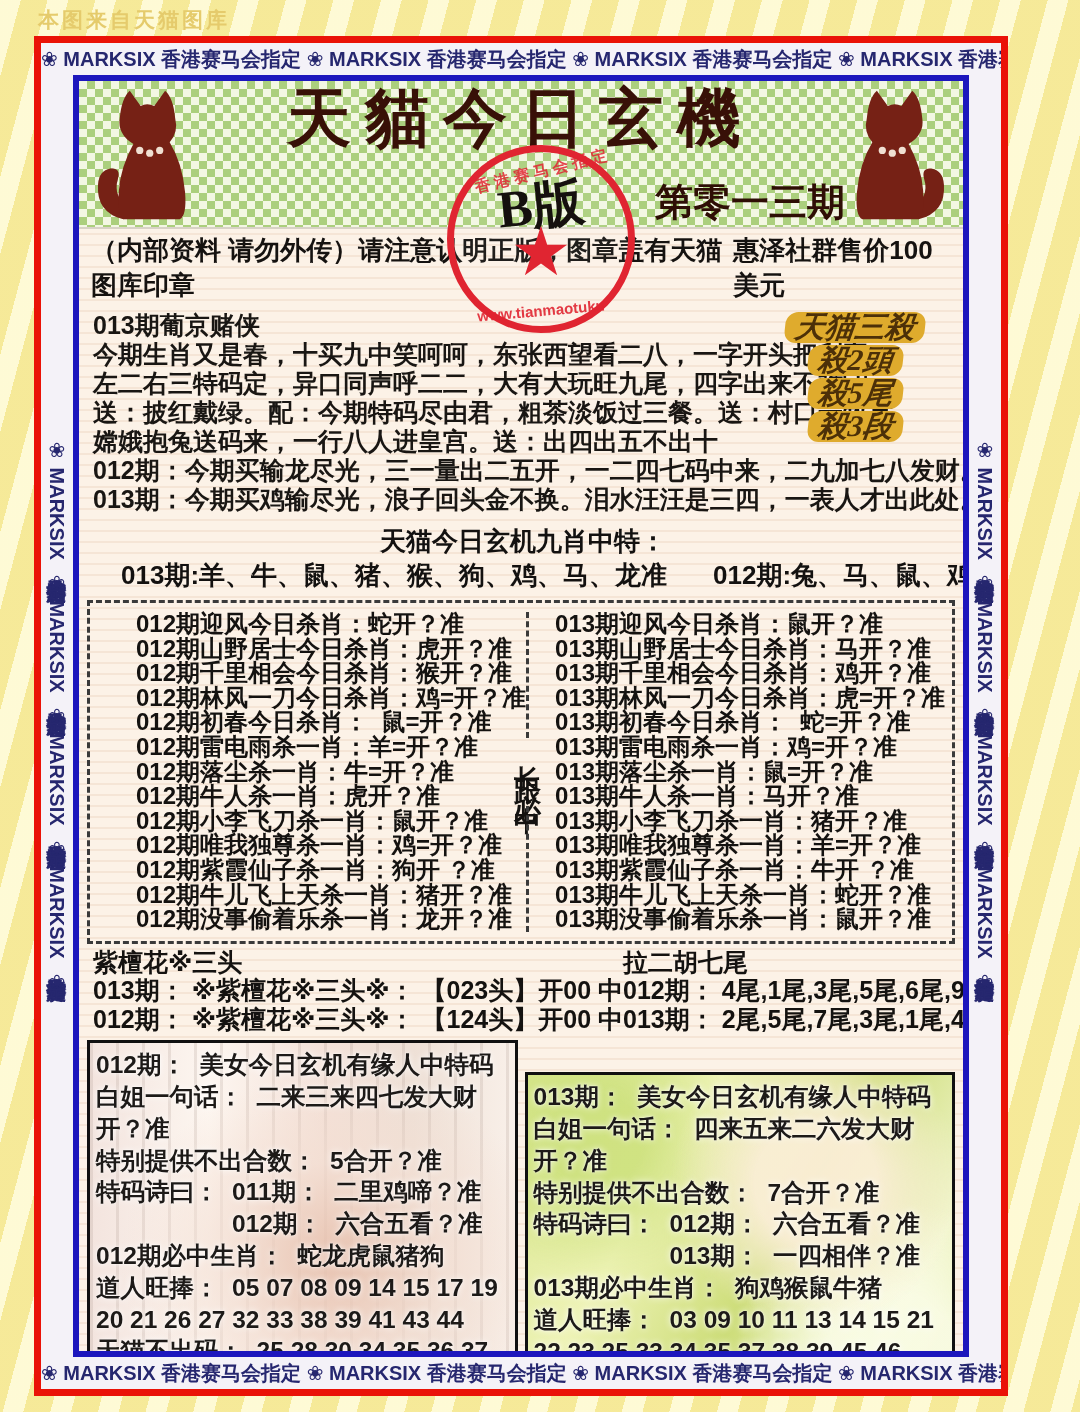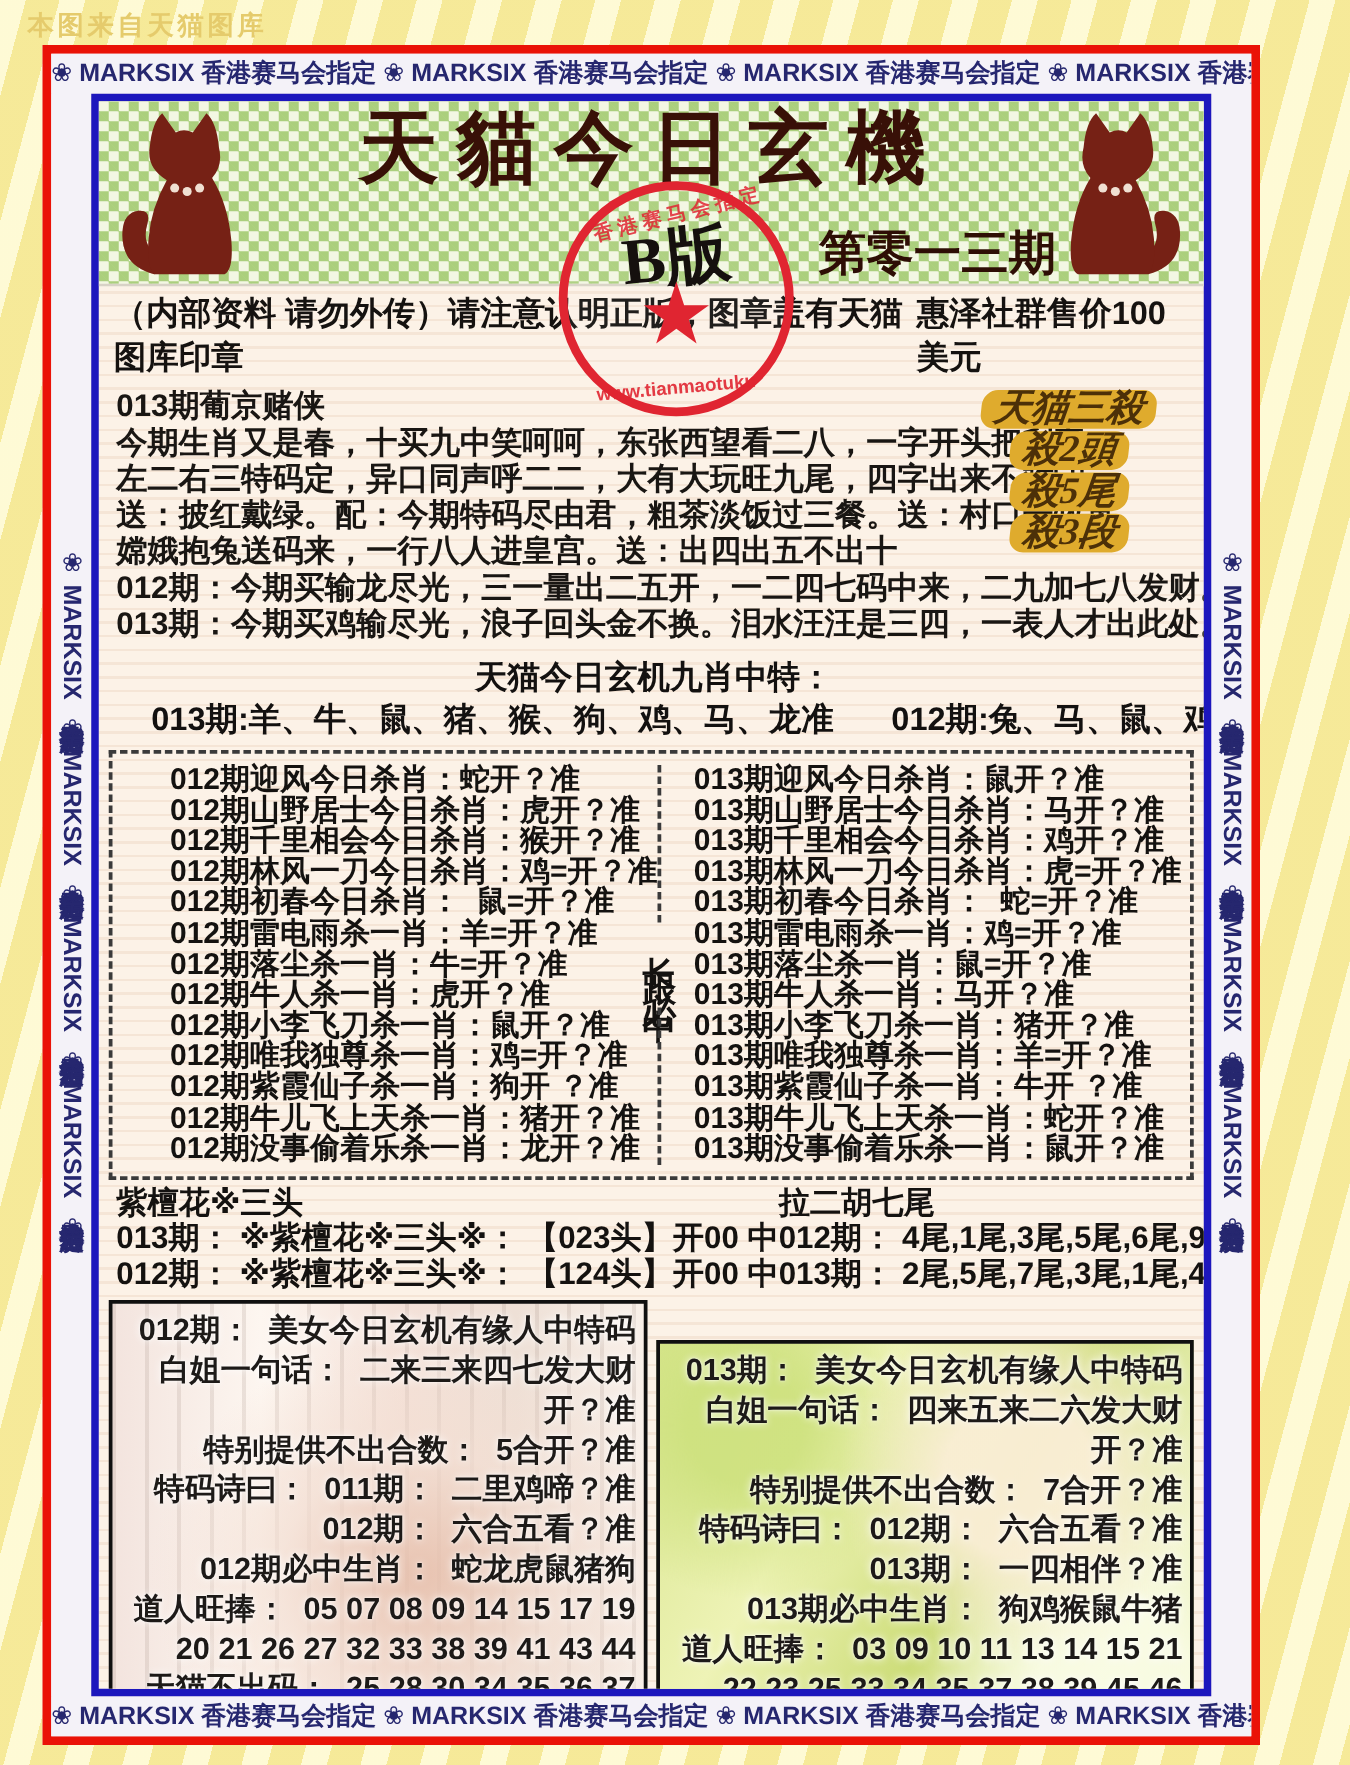--- a/index.html
+++ b/index.html
@@ -2,21 +2,21 @@
 <html><head>
 <meta charset="utf-8">
 <style>
   html,body{margin:0;padding:0;}
   body{
     width:1080px;height:1412px;position:relative;overflow:hidden;
     background-color:#f8efa3;
     background-image:repeating-linear-gradient(105deg, rgba(255,252,222,.85) 0 20px, rgba(243,227,140,.45) 20px 46px);
     font-family:"Liberation Sans","DejaVu Sans",sans-serif;
   }
-  .watermark{position:absolute;left:22px;top:6px;font-size:21px;font-weight:bold;color:#e5cb6c;letter-spacing:3px;}
+  .watermark{position:absolute;left:38px;top:6px;font-size:21px;font-weight:bold;color:#e5cb6c;letter-spacing:3px;}
   .frame{position:absolute;left:34px;top:36px;width:974px;height:1360px;box-sizing:border-box;
     border:7px solid #ea1207;background:#f4f2f8;}
   .band{position:absolute;background:#f4f2f8;color:#26276f;font-weight:bold;font-size:20px;
     overflow:hidden;white-space:nowrap;}
   .band-h{left:0;right:0;height:32px;line-height:32px;text-align:center;}
   .band-top{top:0;}
   .band-bottom{bottom:0;}
   .band-v{top:32px;bottom:32px;width:32px;writing-mode:vertical-rl;text-orientation:mixed;
     text-align:center;line-height:32px;}
   .band-left{left:0;}
@@ -94,21 +94,21 @@
       linear-gradient(90deg,#f3e4de 0%,#fdf6f0 28%,#f4e1d8 55%,#eee0d6 76%,#f9f0e9 100%);}
   .photo-bg-right{
     background-color:#e4edaa;
     background-image:
       radial-gradient(circle at 68% 30%, rgba(250,238,214,.95) 0 16%, transparent 38%),
       radial-gradient(circle at 16% 18%, rgba(205,225,125,.9) 0 10%, transparent 30%),
       radial-gradient(circle at 86% 78%, rgba(250,252,230,.9) 0 14%, transparent 34%),
       linear-gradient(120deg,#d9e690 0%,#eef3b6 30%,#cddd79 55%,#f1f5cc 80%,#d6e68c 100%); margin-top: 32px;}
   .photo-lines{position:relative;padding:6px 6px;font-size:24.5px;font-weight:bold;color:#1d1a18;
     line-height:31.8px;white-space:pre-wrap;
-    text-shadow:0 0 7px rgba(255,255,255,.95),0 0 2px rgba(255,255,255,.9);text-align:right;}
+    text-shadow:0 0 7px rgba(255,255,255,.95),0 0 2px rgba(255,255,255,.9);}
 </style>
 </head>
 <body>
 
 <div class="watermark">本图来自天猫图库</div>
 
 <div class="frame">
   <div class="band band-h band-top">❀ MARKSIX 香港赛马会指定 ❀ MARKSIX 香港赛马会指定 ❀ MARKSIX 香港赛马会指定 ❀ MARKSIX 香港赛马会指定 ❀ MARKSIX 香港赛马会指定 ❀</div>
   <div class="band band-h band-bottom">❀ MARKSIX 香港赛马会指定 ❀ MARKSIX 香港赛马会指定 ❀ MARKSIX 香港赛马会指定 ❀ MARKSIX 香港赛马会指定 ❀ MARKSIX 香港赛马会指定 ❀</div>
   <div class="band band-v band-left">❀ MARKSIX 香港赛马会指定 ❀ MARKSIX 香港赛马会指定 ❀ MARKSIX 香港赛马会指定 ❀ MARKSIX 香港赛马会指定 ❀</div>

